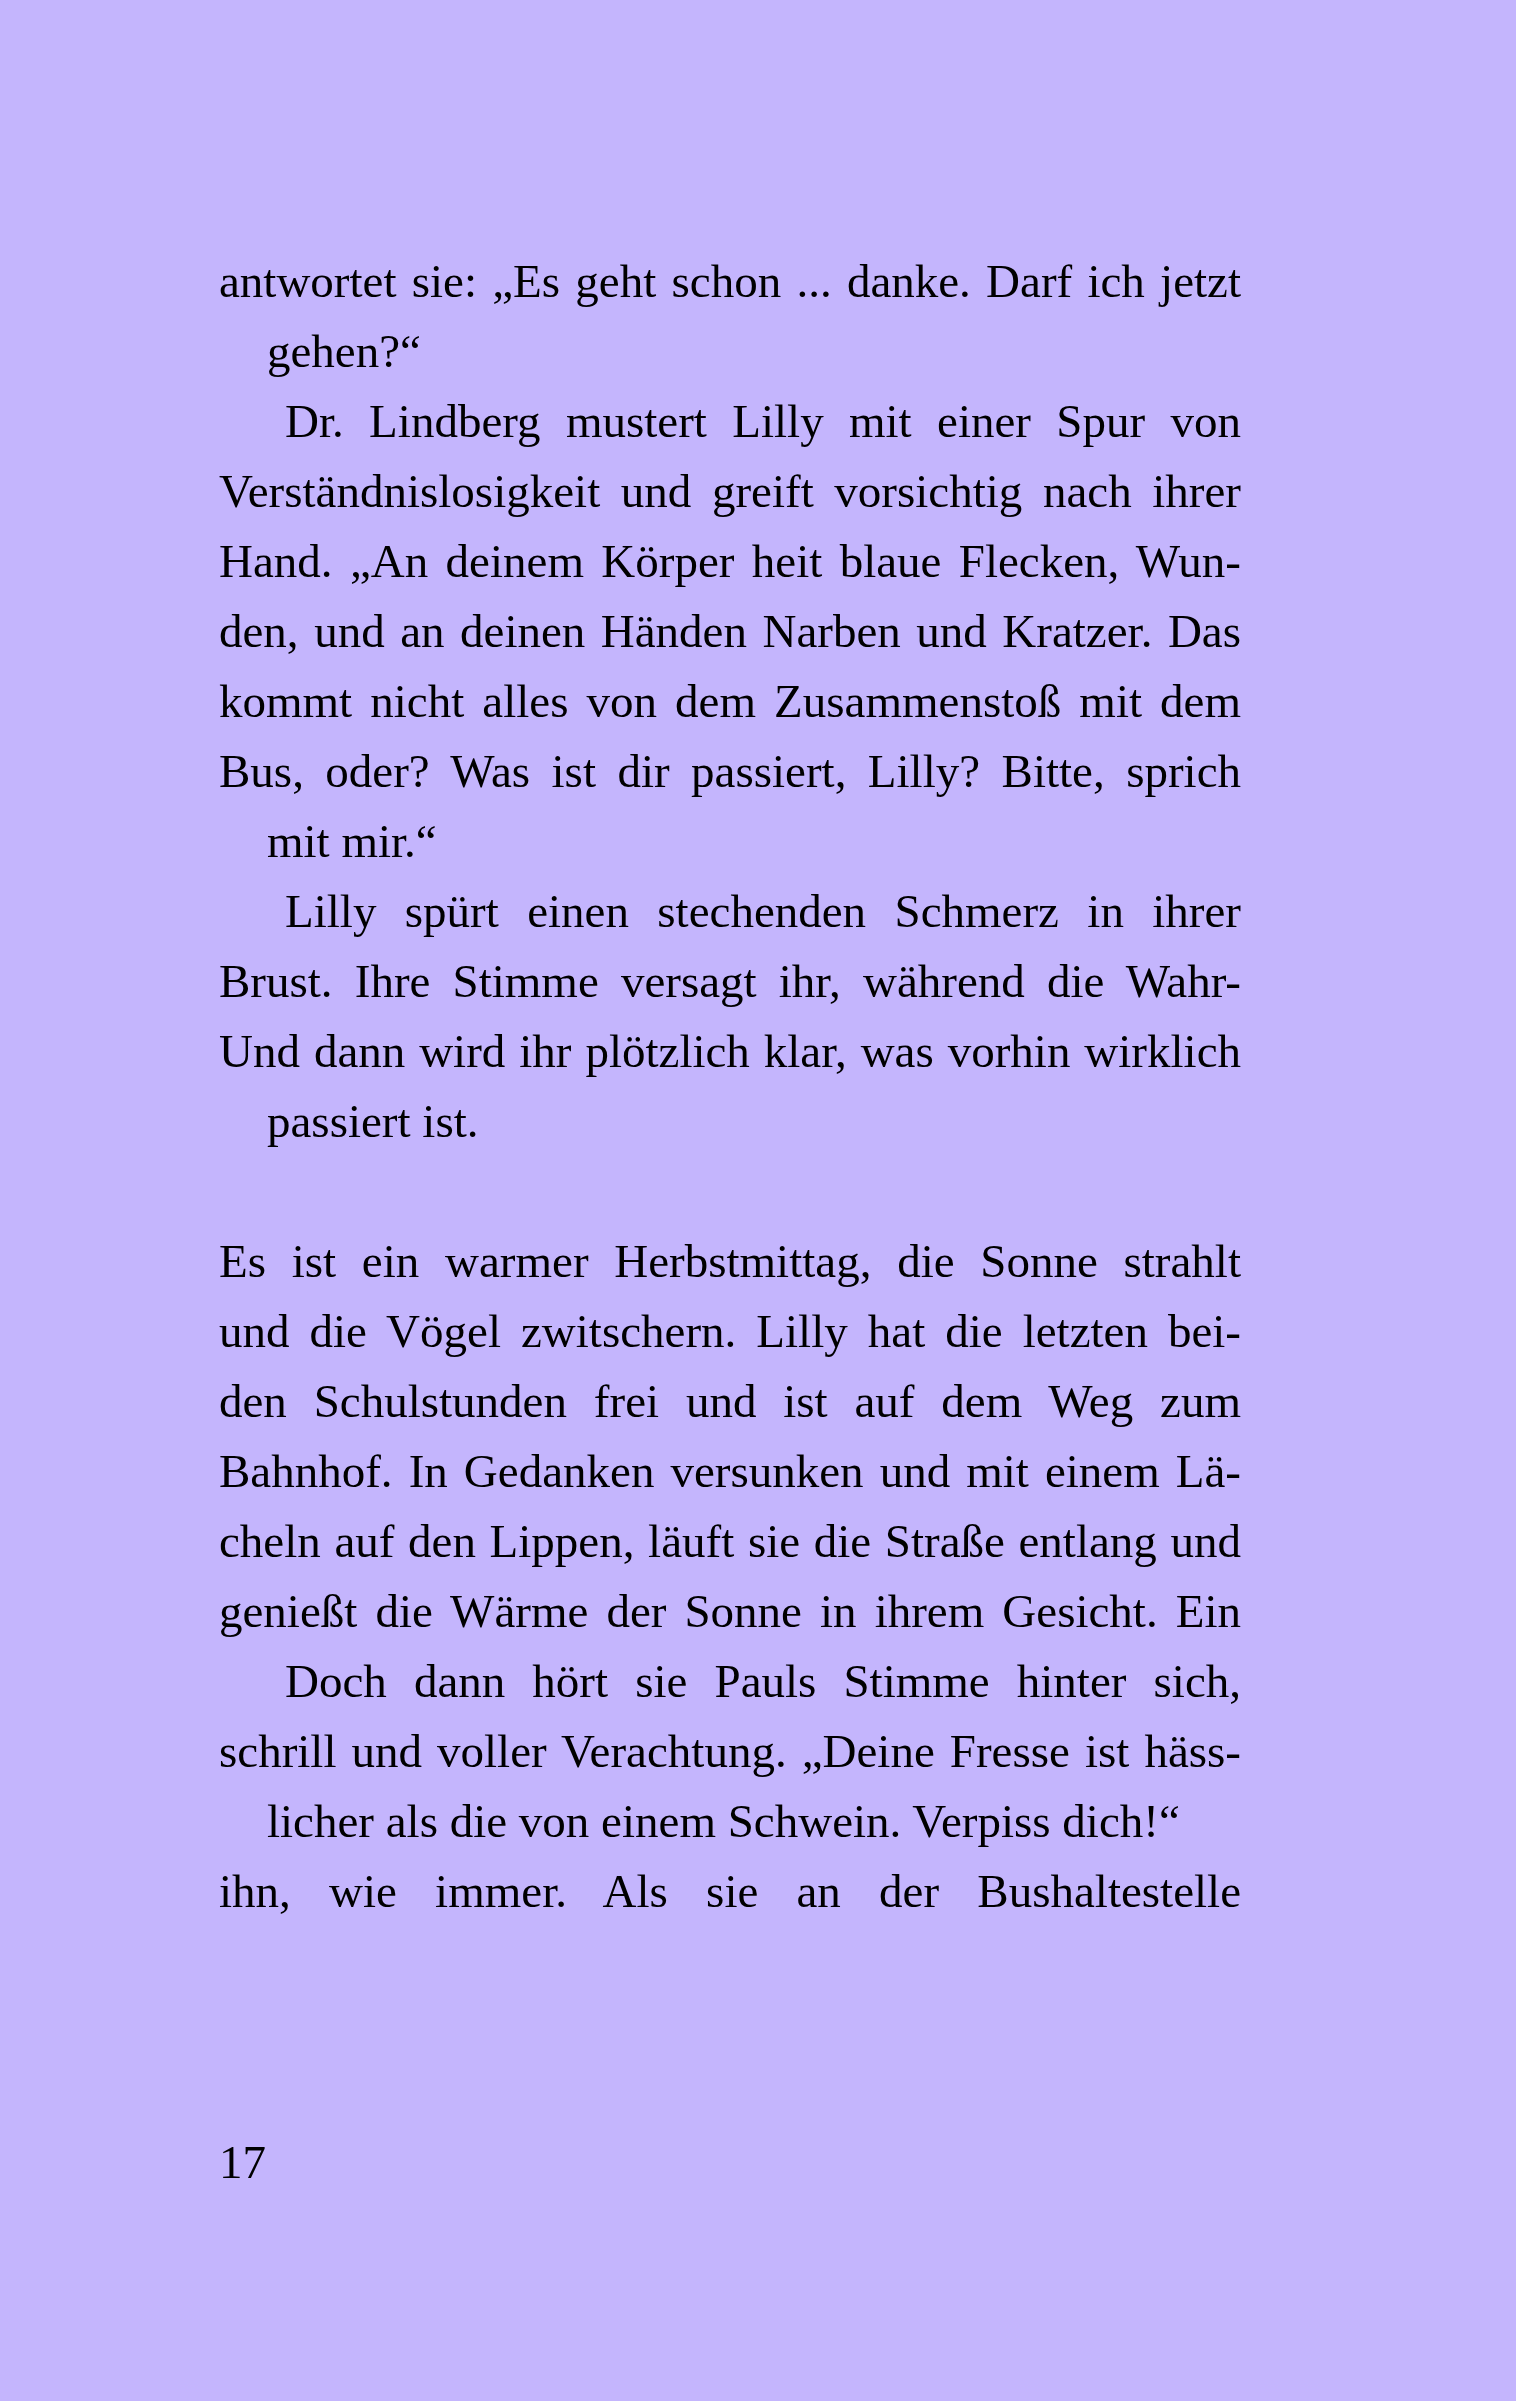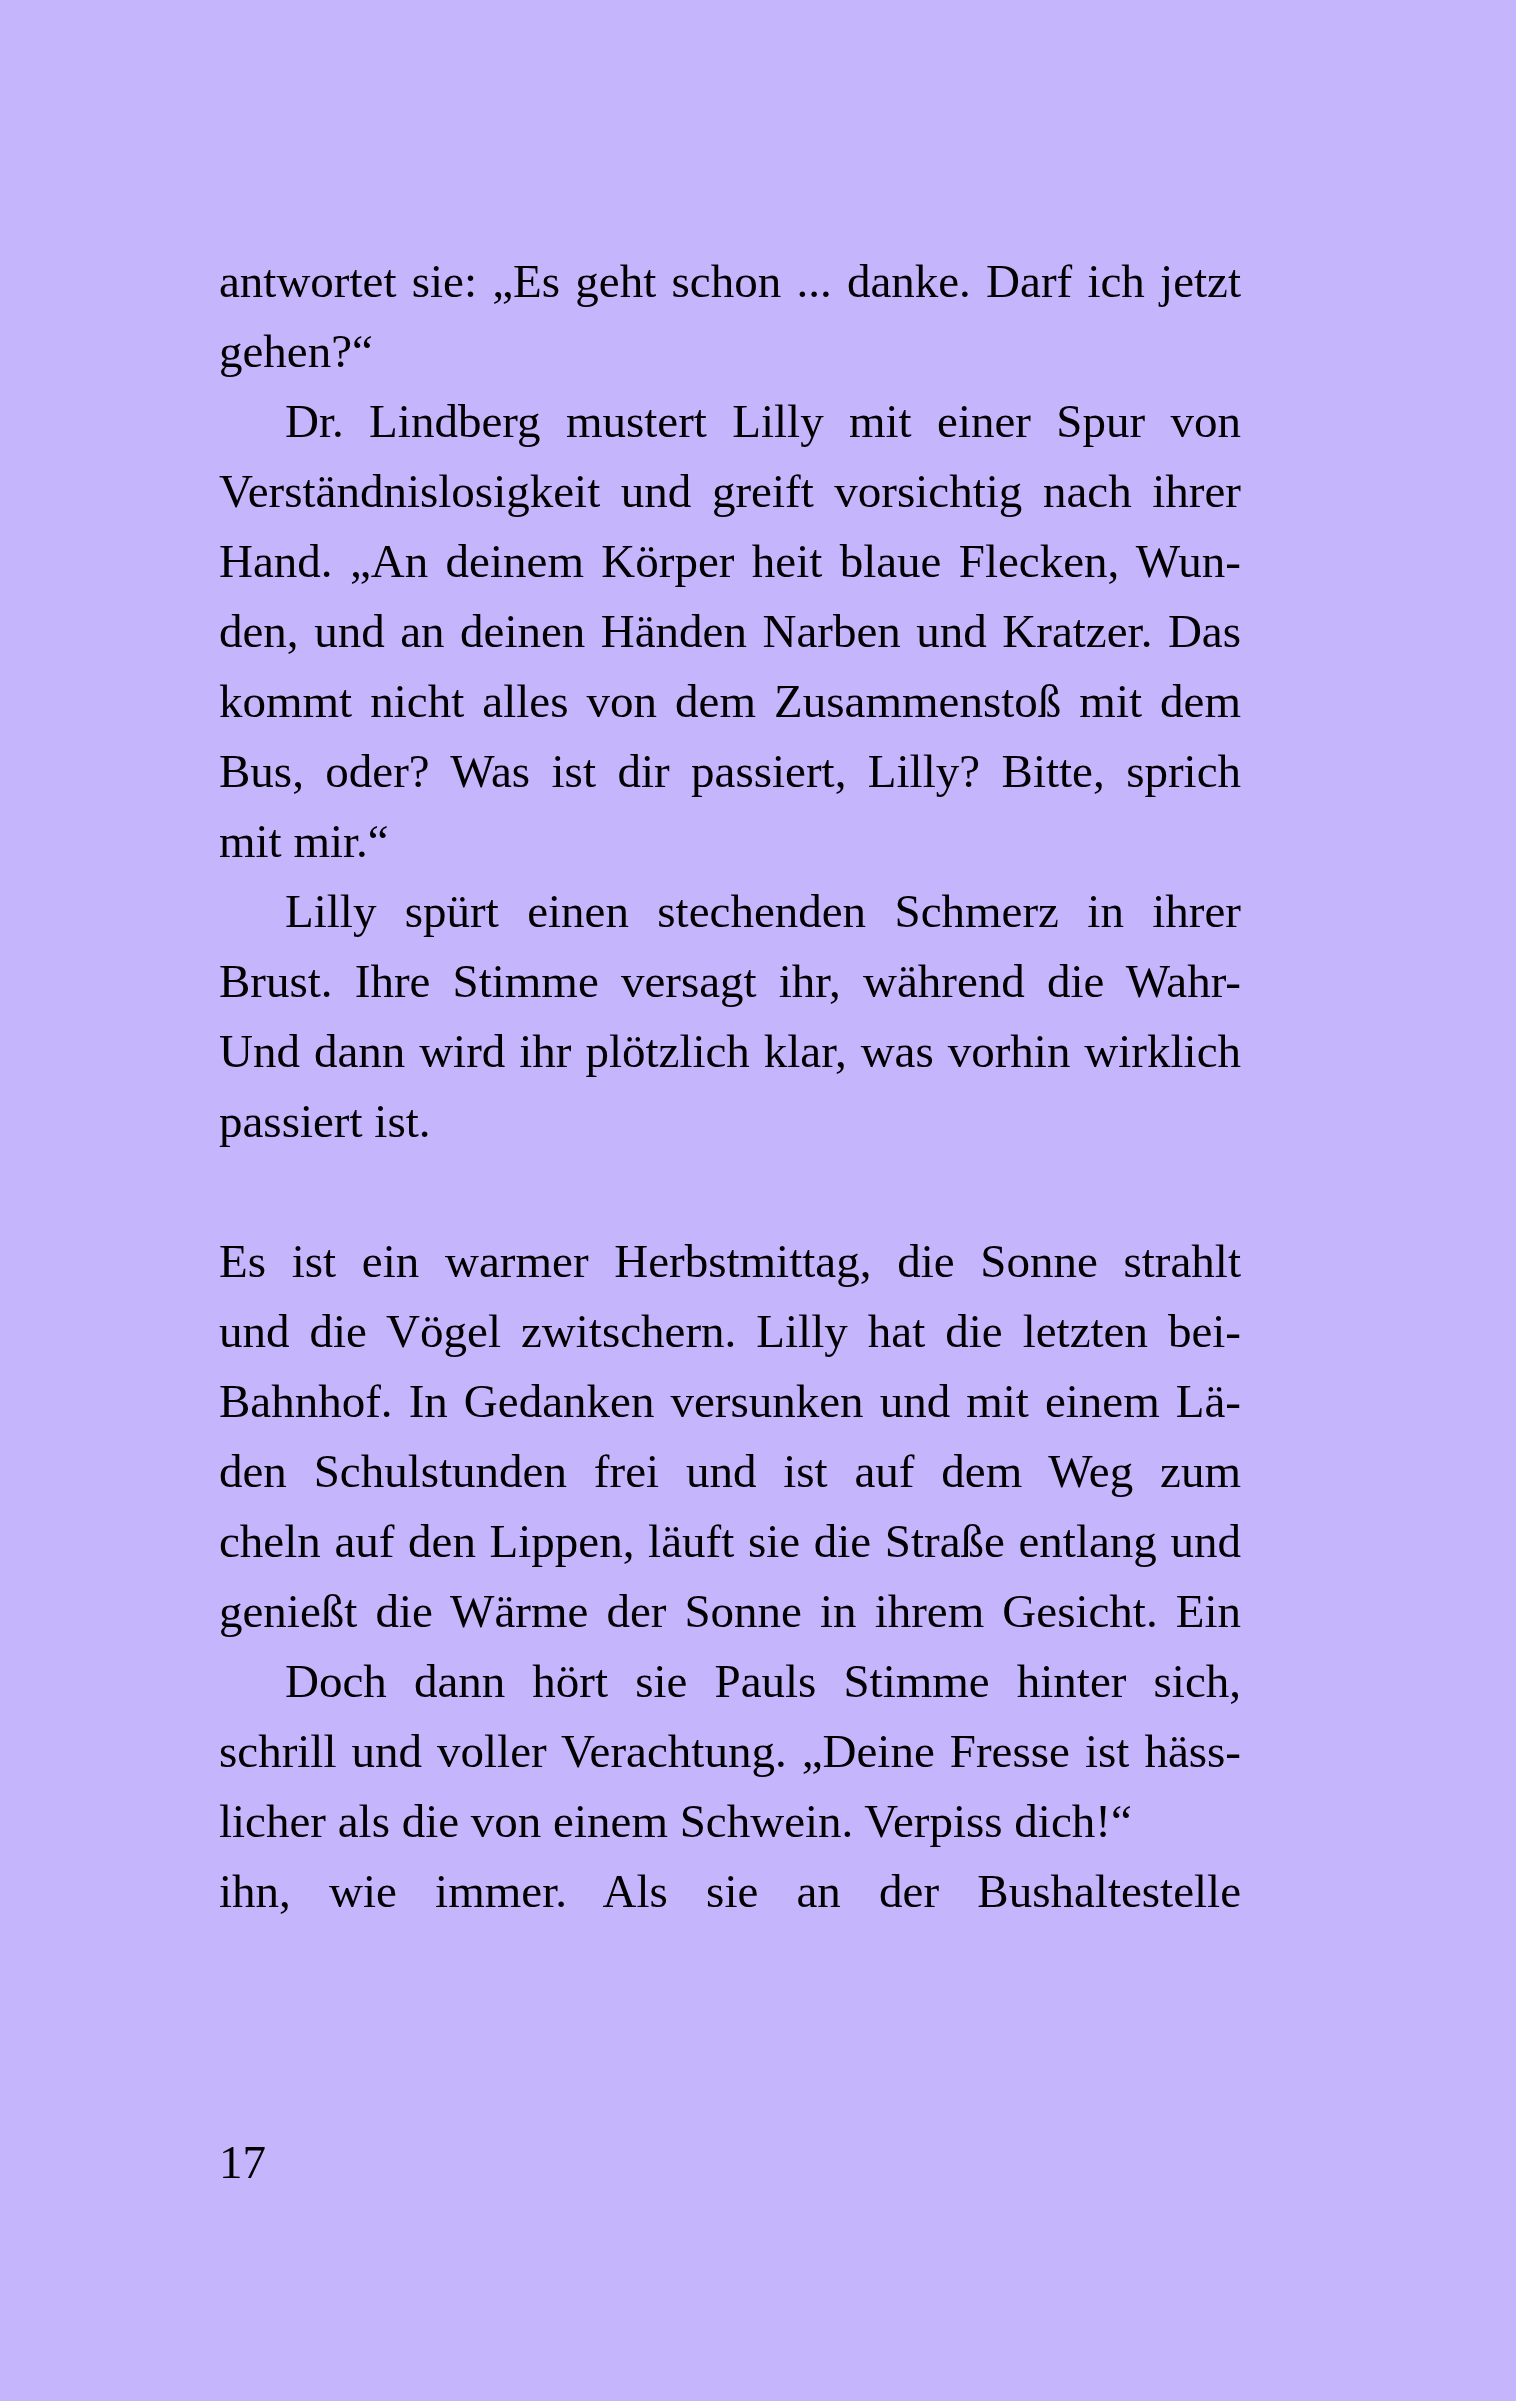--- a/index.html
+++ b/index.html
@@ -25,20 +25,21 @@
     line-height: 70px;
   }
   .line {
     height: 70px;
     text-align: justify;
     text-align-last: justify;
     white-space: normal;
   }
   .line.para-end {
     text-align-last: left;
+    margin-left: 48px;
   }
   .line.indent {
     text-indent: 66px;
   }
   .line.spacer {
     text-align-last: left;
   }
   .page-number {
     position: absolute;
     left: 219px;
@@ -62,22 +63,22 @@
     <div class="line">kommt nicht alles von dem Zusammenstoß mit dem</div>
     <div class="line">Bus, oder? Was ist dir passiert, Lilly? Bitte, sprich</div>
     <div class="line para-end">mit mir.“</div>
     <div class="line indent">Lilly spürt einen stechenden Schmerz in ihrer</div>
     <div class="line">Brust. Ihre Stimme versagt ihr, während die Wahr-</div>
     <div class="line">Und dann wird ihr plötzlich klar, was vorhin wirklich</div>
     <div class="line para-end">passiert ist.</div>
     <div class="line spacer"></div>
     <div class="line">Es ist ein warmer Herbstmittag, die Sonne strahlt</div>
     <div class="line">und die Vögel zwitschern. Lilly hat die letzten bei-</div>
+    <div class="line">den Schulstunden frei und ist auf dem Weg zum</div>
     <div class="line">Bahnhof. In Gedanken versunken und mit einem Lä-</div>
-    <div class="line">den Schulstunden frei und ist auf dem Weg zum</div>
     <div class="line">cheln auf den Lippen, läuft sie die Straße entlang und</div>
     <div class="line">genießt die Wärme der Sonne in ihrem Gesicht. Ein</div>
     <div class="line indent">Doch dann hört sie Pauls Stimme hinter sich,</div>
     <div class="line">schrill und voller Verachtung. „Deine Fresse ist häss-</div>
     <div class="line para-end">licher als die von einem Schwein. Verpiss dich!“</div>
     <div class="line">ihn, wie immer. Als sie an der Bushaltestelle</div>
   </div>
   <div class="page-number">17</div>
 </div>
 

